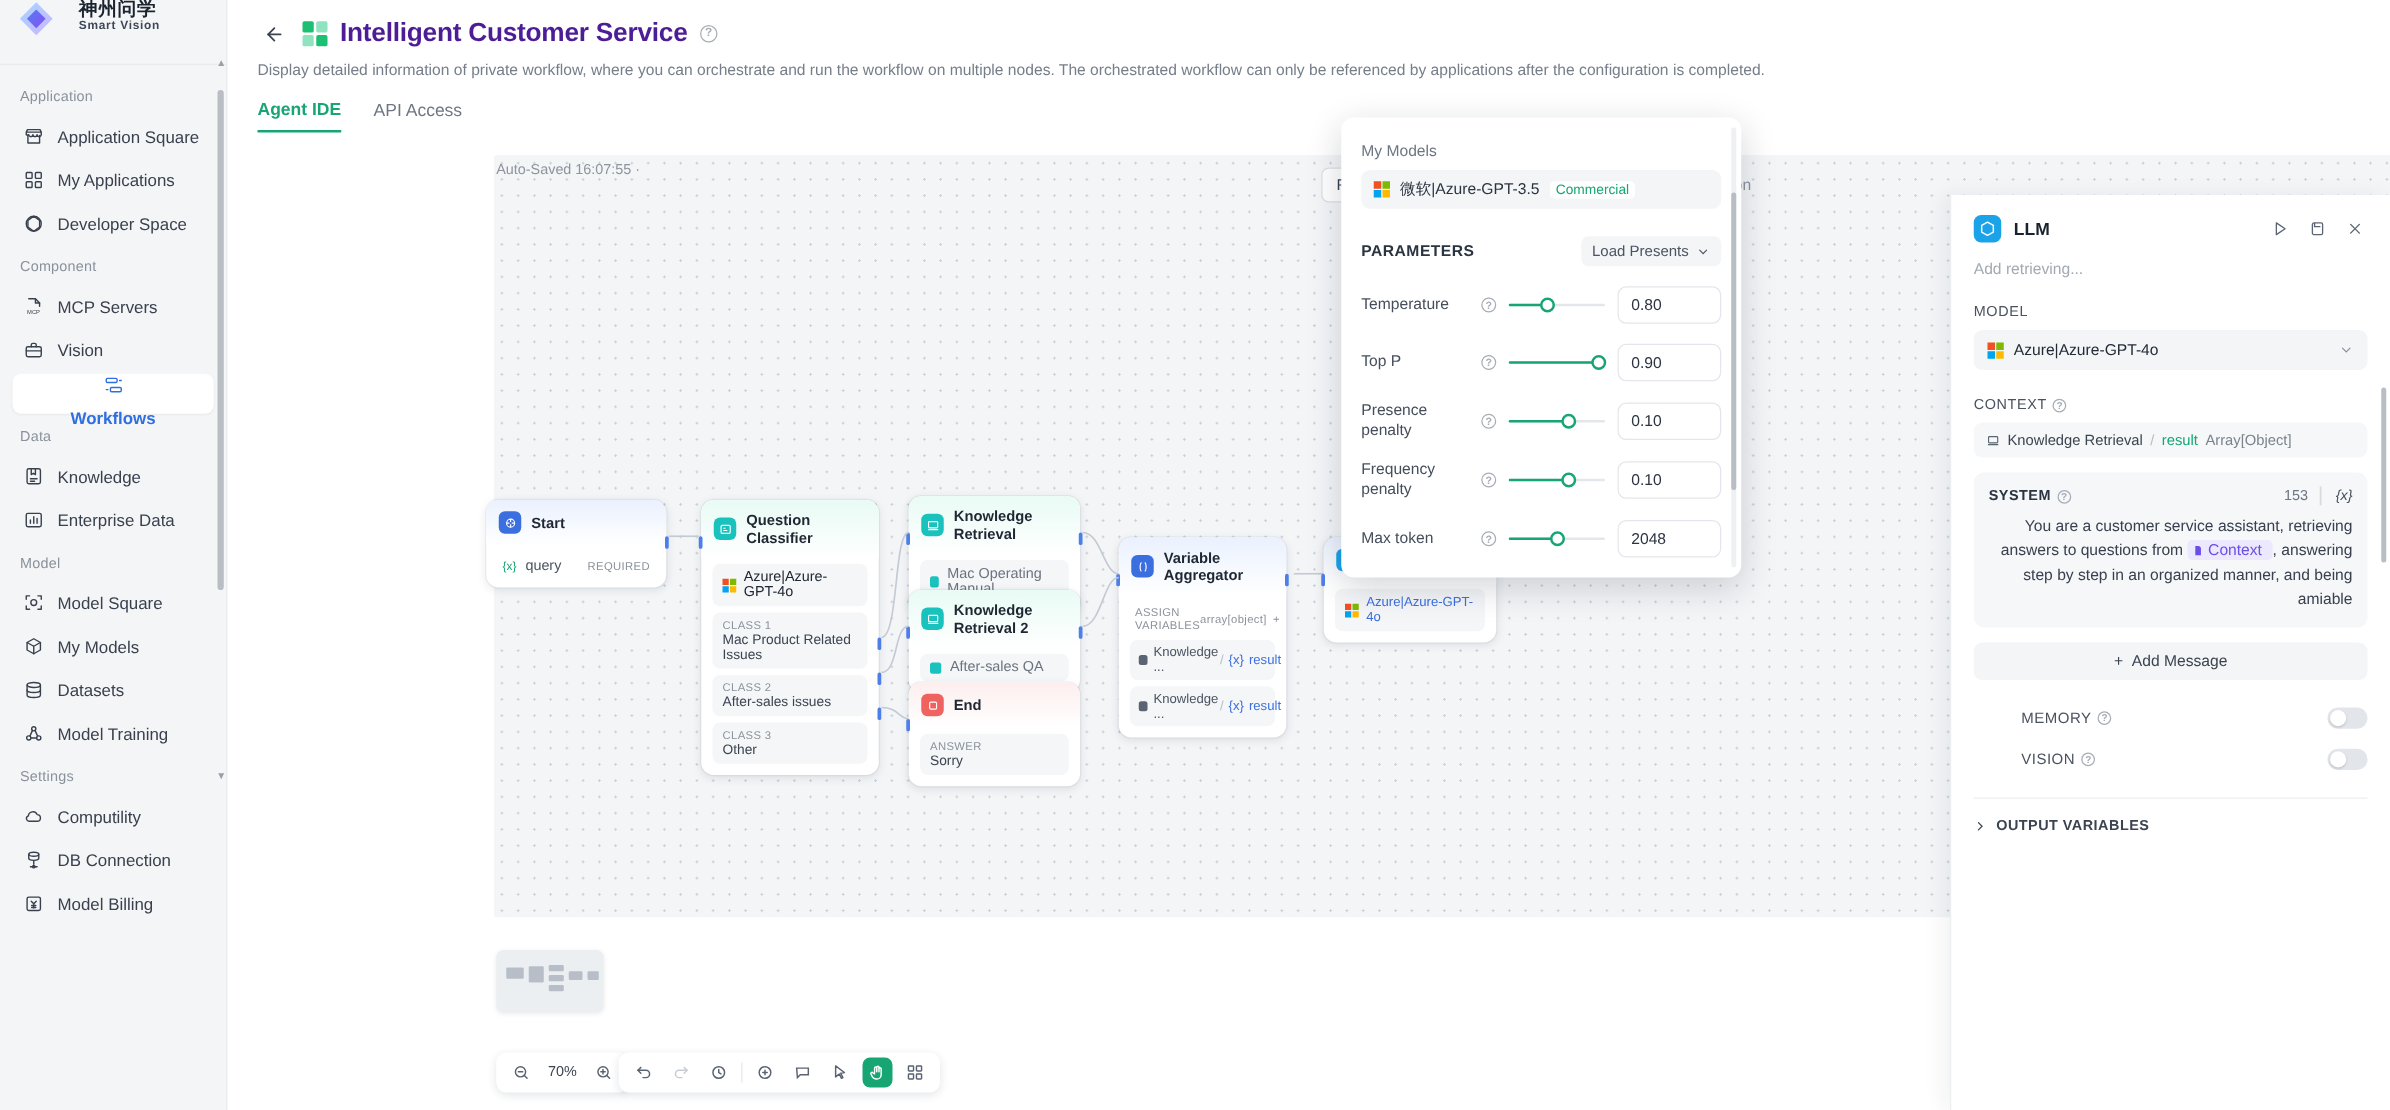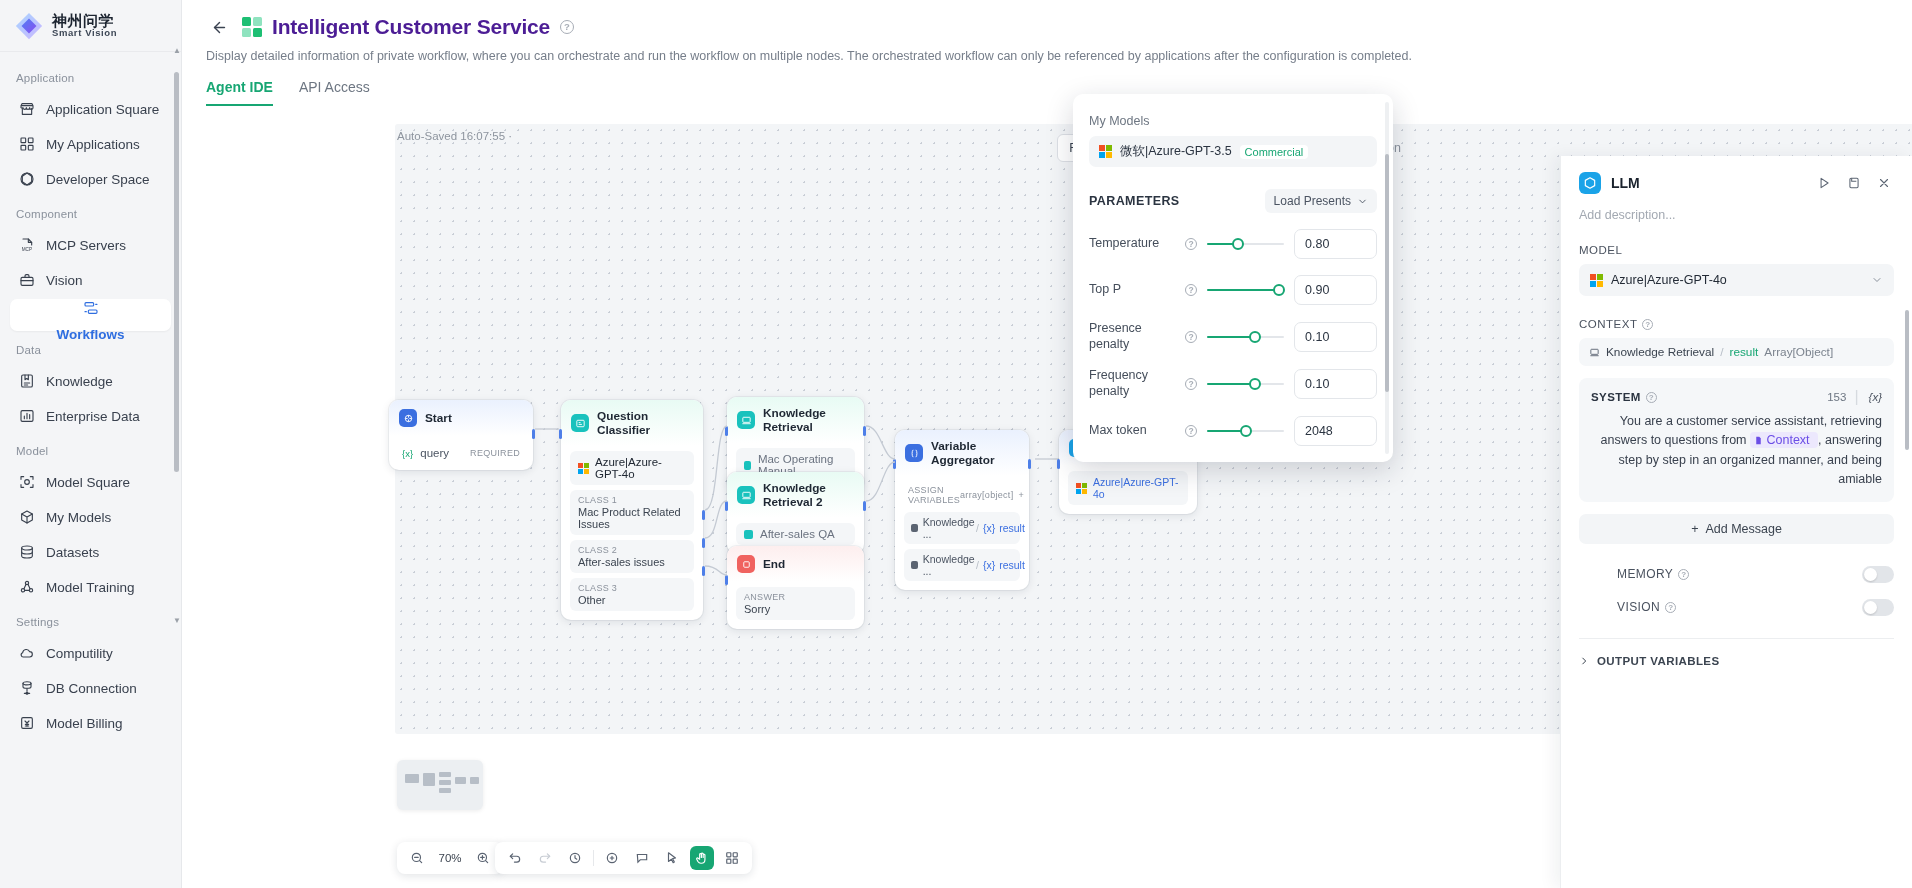--- a/index.html
+++ b/index.html
@@ -15,21 +15,21 @@
   
   .sidebar {
     width: 182px; height: 888px;
     background: #f4f5f7;
     border-right: 1px solid #e6e8eb;
     display: flex; flex-direction: column;
     position: relative;
     flex: 0 0 182px;
   }
   .brand {
-    height: 52px; display: flex; align-items: center; gap: 8px;
+    height: 52px; display: flex; align-items: flex-start; gap: 19px;
     padding: 0 14px; border-bottom: 1px solid #e9eaed;
   }
   .brand-logo { width: 30px; height: 30px; position: relative; flex: 0 0 30px; }
   .brand-text { line-height: 1.05; }
   .brand-cn { font-size: 15px; font-weight: 700; color: #1c2430; letter-spacing: .5px; }
   .brand-en { font-size: 9.5px; font-weight: 700; color: #3d4756; letter-spacing: .6px; }
 
   .nav { flex: 1; overflow: hidden; padding: 10px 0 0 0; position: relative; }
   .nav-group-label {
     font-size: 11.5px; color: #8a919c; padding: 10px 16px 6px 16px; letter-spacing: .2px;
@@ -427,21 +427,21 @@
         <div class="app-glyph">
           <i style="background:#1dbf73"></i>
             <i style="background:#8fe3bf"></i>
           <i style="background:#8fe3bf"></i>
             <i style="background:#1dbf73"></i>
         </div>
         <div class="page-title">Intelligent Customer Service</div>
         <span class="qmark">?</span>
       </div>
       <div class="page-sub">Display detailed information of private workflow, where you can orchestrate and run the workflow on multiple nodes. The orchestrated workflow can only be referenced by applications after the configuration is completed.</div>
-      <div class="tabs" style="padding-left:0;">
+      <div class="tabs" style="padding-left:0;align-items:center;">
         <div class="tab active">Agent IDE</div>
         <div class="tab">API Access</div>
       </div>
     </div>
 
     <div class="canvas-wrap">
       <div class="canvas"></div>
       <div class="autosave">Auto-Saved 16:07:55 ·</div>
 
       <div class="canvas-actions">
@@ -856,21 +856,21 @@
               <path d="M8 4v5h8"></path>
             </svg>
         </span>
         <span class="rp-act">
           <svg viewBox="0 0 24 24" fill="none" stroke="currentColor" stroke-width="1.9" stroke-linecap="round">
               <path d="M6 6l12 12M18 6L6 18"></path>
             </svg>
         </span>
       </div>
 
-      <div class="rp-desc">Add description...</div>
+      <div class="rp-desc">Add retrieving...</div>
 
       <div class="rp-sec">MODEL</div>
       <div class="rp-select">
         <span class="ms-logo">
           <i style="background:#f25022"></i>
             <i style="background:#7fba00"></i>
             <i style="background:#00a4ef"></i>
             <i style="background:#ffb900"></i>
         </span>
         <span style="flex:1">Azure|Azure-GPT-4o</span>

